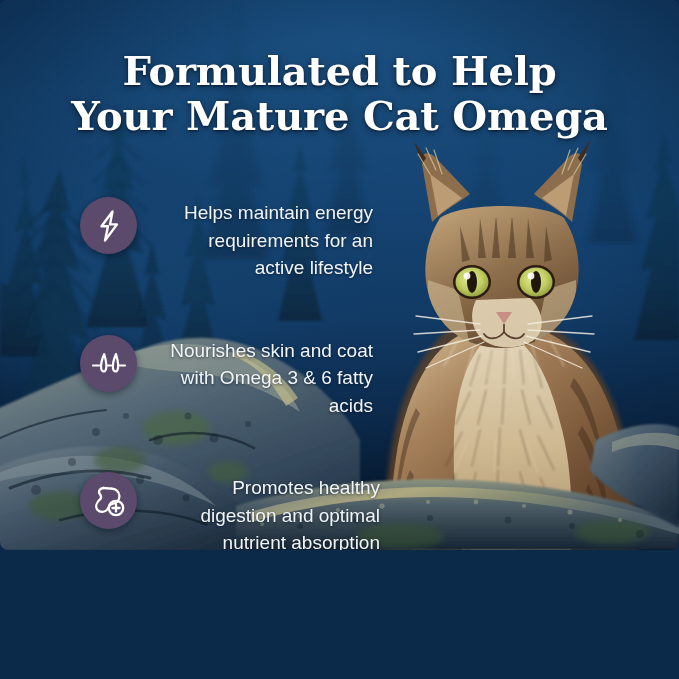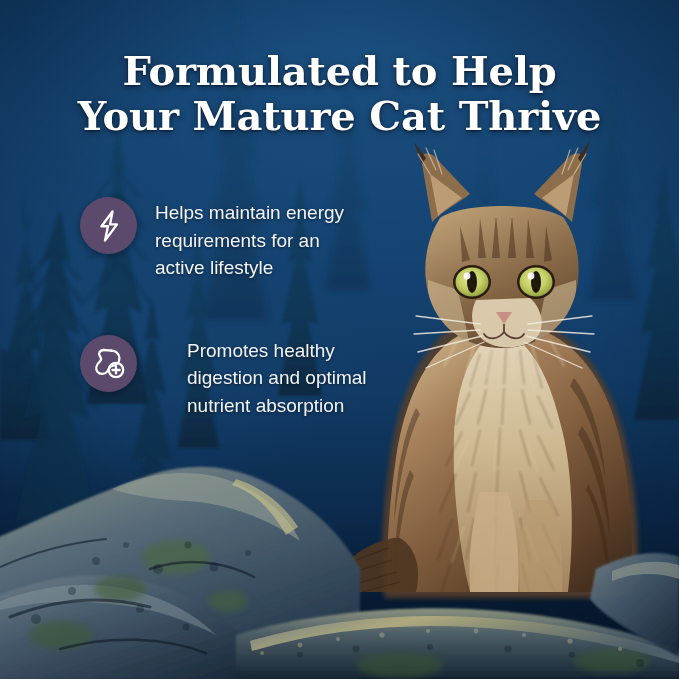--- a/index.html
+++ b/index.html
@@ -9,23 +9,24 @@
     width: 679px;
     height: 679px;
     overflow: hidden;
     background: #0b2a4a;
     font-family: "Liberation Sans", sans-serif;
   }
 
   #poster {
     position: relative;
     width: 679px;
-    height: 679px;
+    height: 550px;
     overflow: hidden;
     background: #123c66;
+    border-radius: 8px;
   }
 
   
   .sky {
     position: absolute;
     inset: 0;
     background:
       radial-gradient(ellipse 70% 45% at 52% 8%, #1a4e7e 0%, rgba(26,78,126,0) 70%),
       radial-gradient(ellipse 60% 40% at 15% 45%, #15426e 0%, rgba(21,66,110,0) 72%),
       linear-gradient(180deg,
@@ -76,20 +77,21 @@
     top: 196px;
     left: 80px;
     width: 300px;
     z-index: 6;
   }
 
   .benefit {
     display: flex;
     align-items: flex-start;
     margin-bottom: 52px;
+    text-align: right;
   }
   .benefit:last-child { margin-bottom: 0; gap: 32px; }
 
   .badge {
     flex: 0 0 auto;
     width: 57px;
     height: 57px;
     border-radius: 50%;
     background: #5b4a6c;
     display: flex;
@@ -324,36 +326,52 @@
       </g>
 
       <g stroke="#e8dcc2" stroke-width="1.4" opacity="0.55" fill="none" stroke-linecap="round" filter="url(#furBlur)">
         <path d="M128 200 L114 226 M144 206 L136 234 M162 208 L158 238 M182 208 L184 238 M202 206 L210 234 M220 200 L234 226"></path>
       </g>
     </svg>
   </div>
 
   <h1 class="headline">
     <span class="l1">Formulated to Help</span>
-    <span class="l2">Your Mature Cat Thrive</span>
+    <span class="l2">Your Mature Cat Omega</span>
   </h1>
 
   <div class="benefits">
 
     <div class="benefit">
       <div class="badge">
         <span>
           <svg width="32" height="34" viewBox="0 0 32 34">
             <path d="M19.5 2.5 L8.5 17.2 L15.0 17.2 L12.0 31.5 L24.0 15.4 L17.0 15.4 Z" fill="none" stroke="#ffffff" stroke-width="2.4" stroke-linejoin="round" stroke-linecap="round"></path>
           </svg>
         </span>
       </div>
       <div class="benefit-text">Helps maintain energy requirements for an active lifestyle</div>
     </div>
 
+    <div class="benefit">
+      <div class="badge">
+        <span>
+          <svg width="38" height="30" viewBox="0 0 38 30">
+            <g fill="none" stroke="#ffffff" stroke-width="2.2" stroke-linecap="round" stroke-linejoin="round">
+              <path d="M14.2 6.0 C12.0 11.0 10.6 16.0 11.2 20.6 C11.6 23.6 14.4 24.4 15.6 22.2 C16.8 20.0 16.2 13.0 14.2 6.0 Z"></path>
+              <path d="M26.0 6.0 C23.8 11.0 22.4 16.0 23.0 20.6 C23.4 23.6 26.2 24.4 27.4 22.2 C28.6 20.0 28.0 13.0 26.0 6.0 Z"></path>
+              <path d="M3.0 17.5 L9.2 17.5"></path>
+              <path d="M17.6 17.5 L21.0 17.5"></path>
+              <path d="M29.6 17.5 L35.0 17.5"></path>
+            </g>
+          </svg>
+        </span>
+      </div>
+      <div class="benefit-text">Nourishes skin and coat with Omega 3 &amp; 6 fatty acids</div>
+    </div>
 
     <div class="benefit">
       <div class="badge">
         <span>
           <svg width="36" height="34" viewBox="0 0 36 34">
             <g fill="none" stroke="#ffffff" stroke-width="2.3" stroke-linecap="round" stroke-linejoin="round">
 
               <path d="M12.5 4.0 C8.6 4.0 7.0 7.6 8.8 10.0 C10.4 12.2 11.0 13.6 9.0 15.4
                        C5.4 18.6 4.0 23.0 6.6 26.0 C9.0 28.8 14.0 28.4 16.4 25.4
                        C18.4 22.9 18.0 20.6 20.8 20.2 C25.6 19.6 28.6 16.2 28.4 11.8

